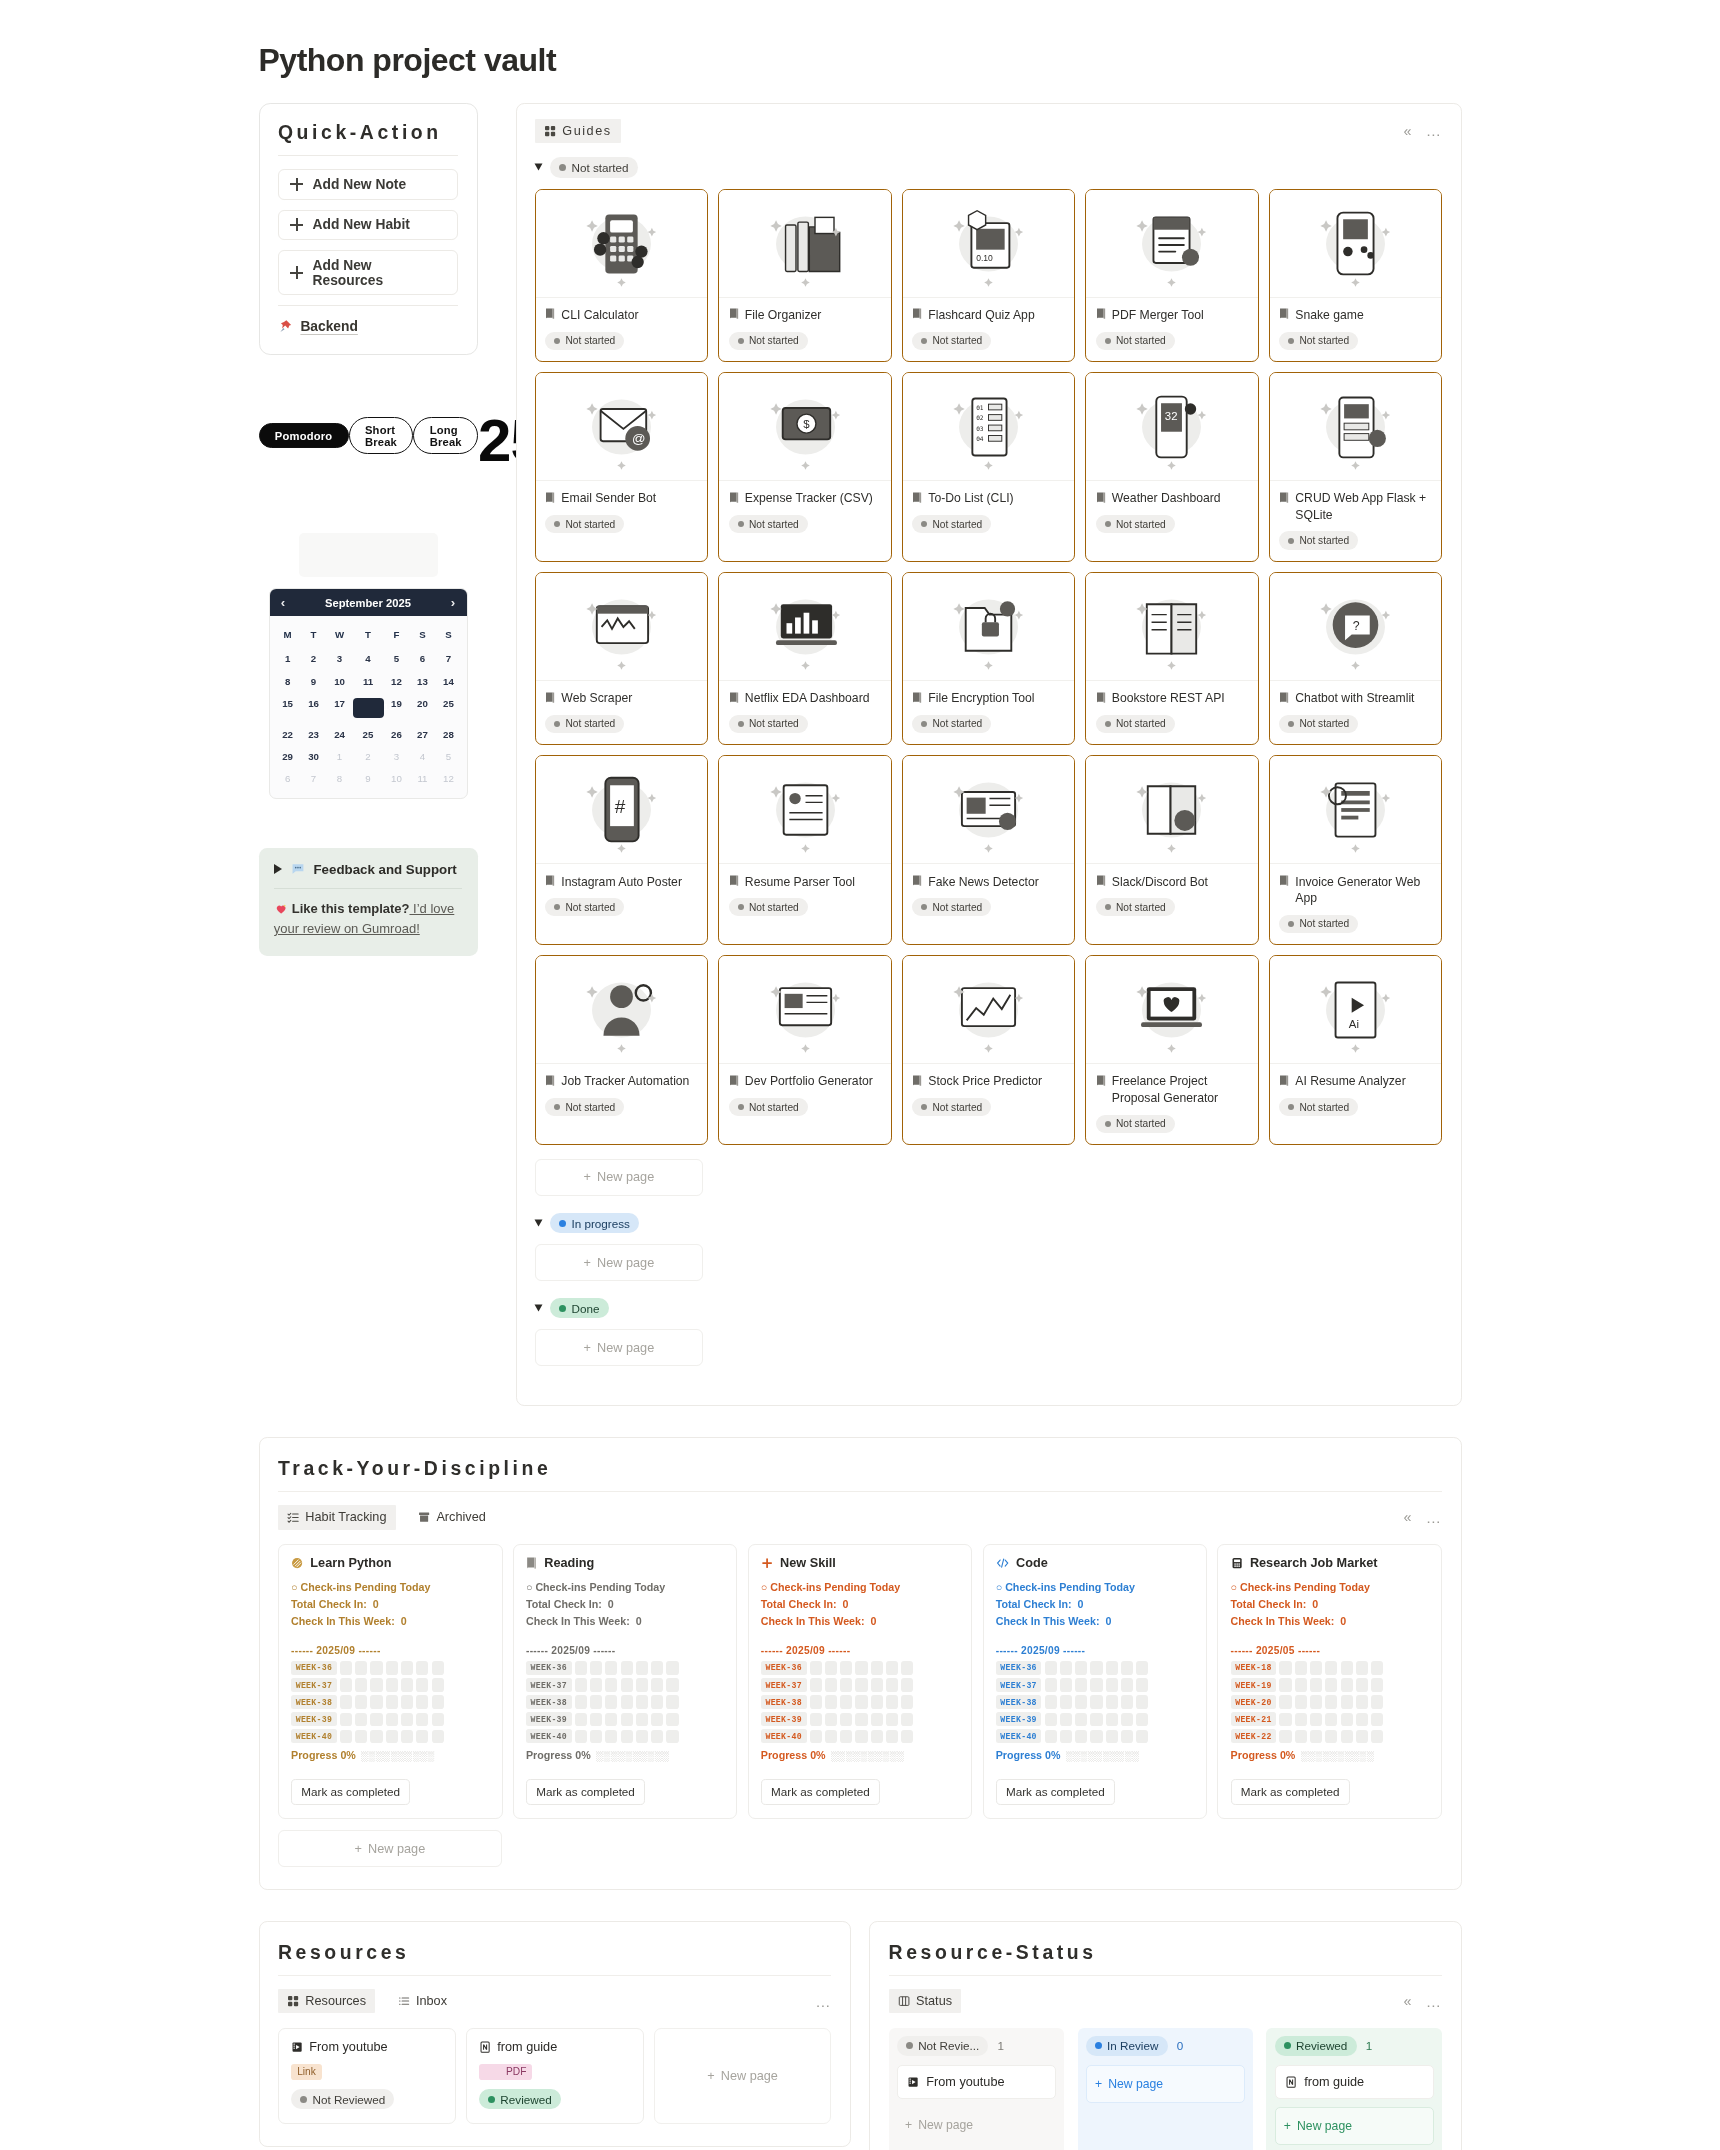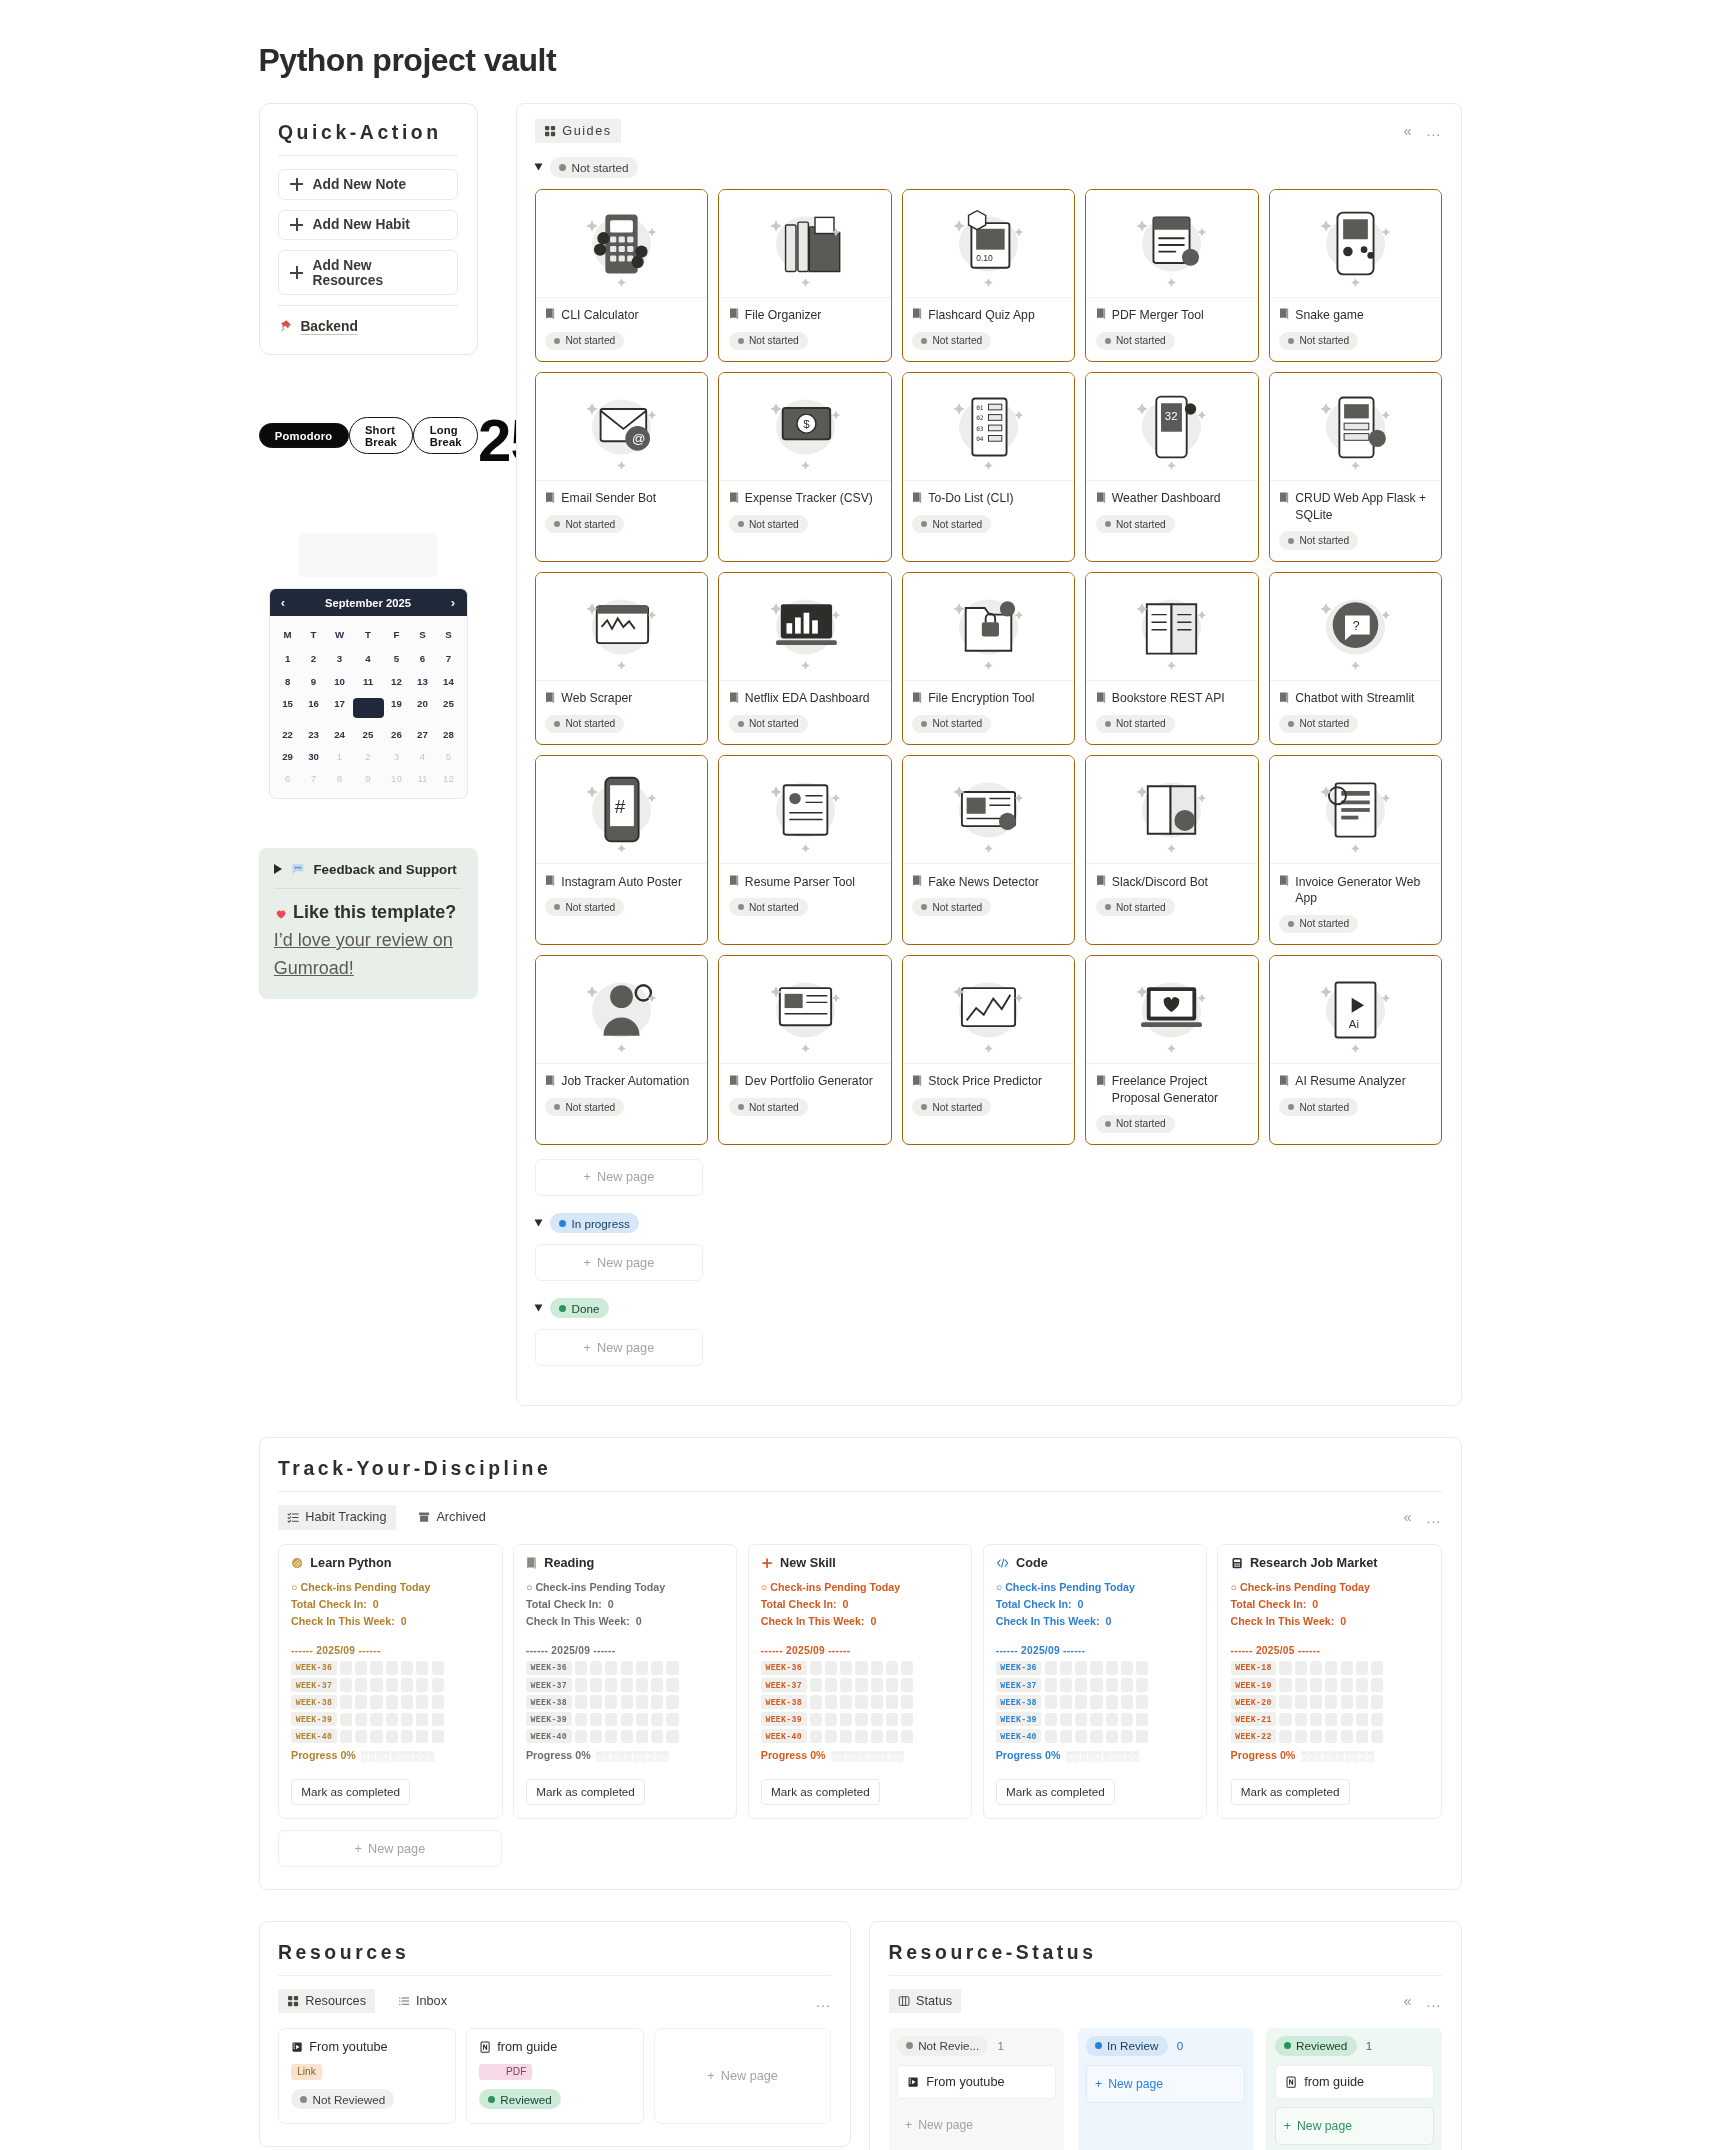--- a/index.html
+++ b/index.html
@@ -118,21 +118,21 @@
   }
 
   
   .fb {
     margin-top: 49px; background: #e8eee8; border-radius: 8.2px; padding: 13.3px 15.3px 16.3px 15.3px;
     width: 219px;
   }
   .fb-top { display:flex; align-items:center; gap: 8.2px; font-size: 13.3px; font-weight:700; color:#2d2c28; }
   .fb-tri { width:0;height:0;border-left:8.2px solid #2b2a26;border-top:5.1px solid transparent;border-bottom:5.1px solid transparent;}
   .fb-sep { height:1px; background:#d6ded6; margin: 11.2px 0 10.2px 0;}
-  .fb-text { font-size: 18px; line-height: 1.55; color:#33322e; font-weight:600;}
+  .fb-text { font-size: 13px; line-height: 1.55; color:#33322e; font-weight:600;}
   .fb-text .lk { color:#5c5b55; text-decoration: underline; font-weight: 500;}
 
   
   .panel {
     border: 1px solid #eceae6; border-radius: 8.2px; background:#fff;
     padding: 15.3px 18.4px 22.4px 18.4px;
   }
   .panel-title {
     font-size: 19.4px; font-weight: 600; letter-spacing: 3.6px; color:#2f2e2b;
     padding: 3.1px 0 11.2px 0;

